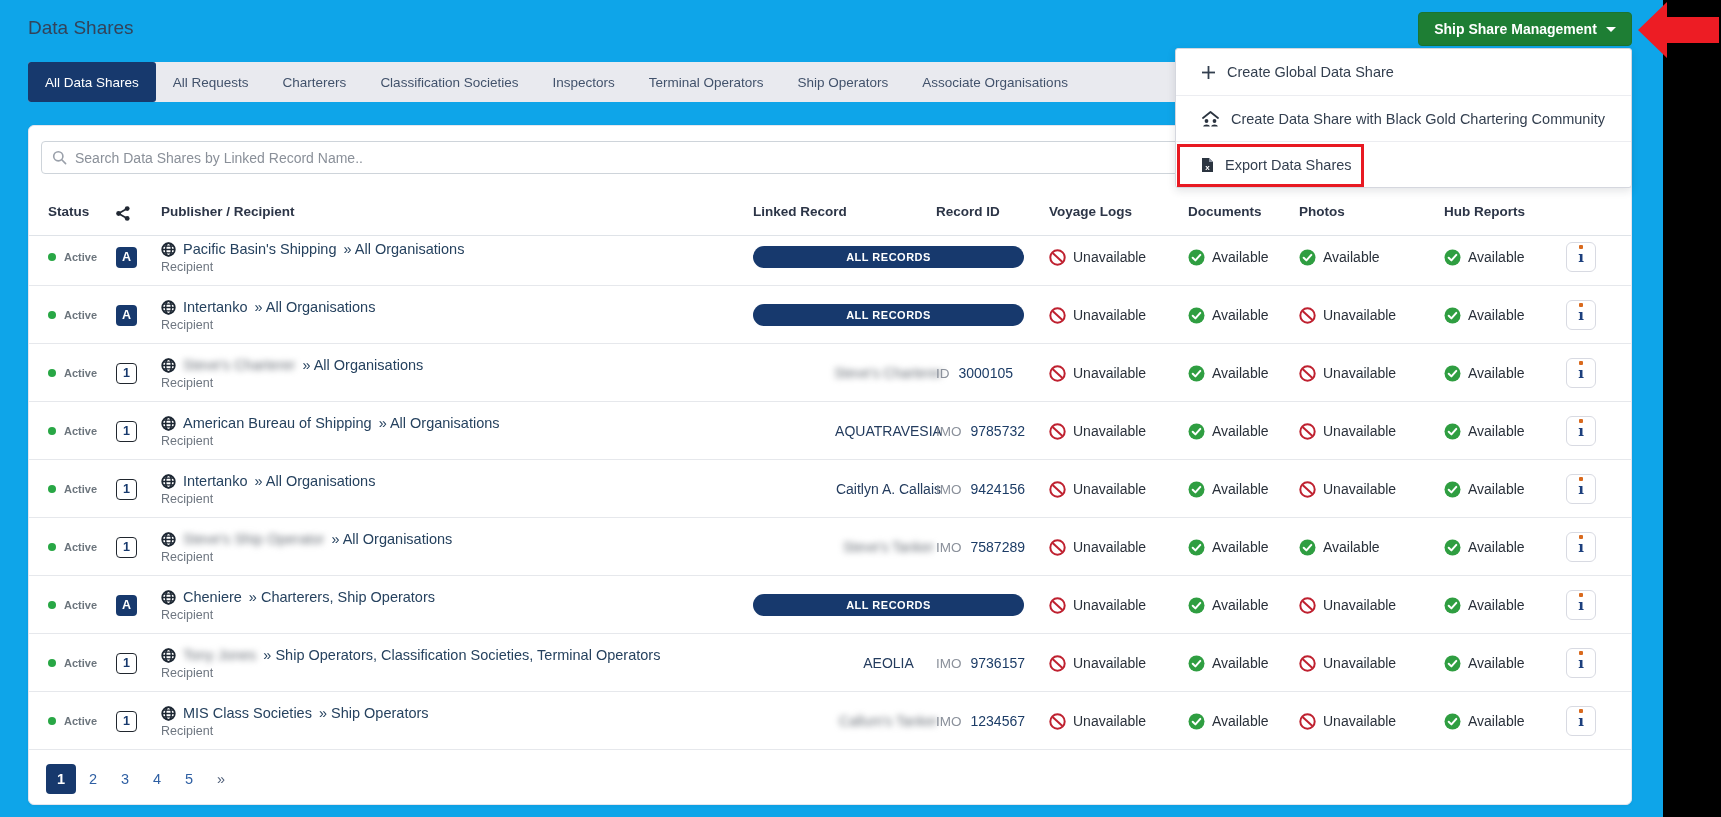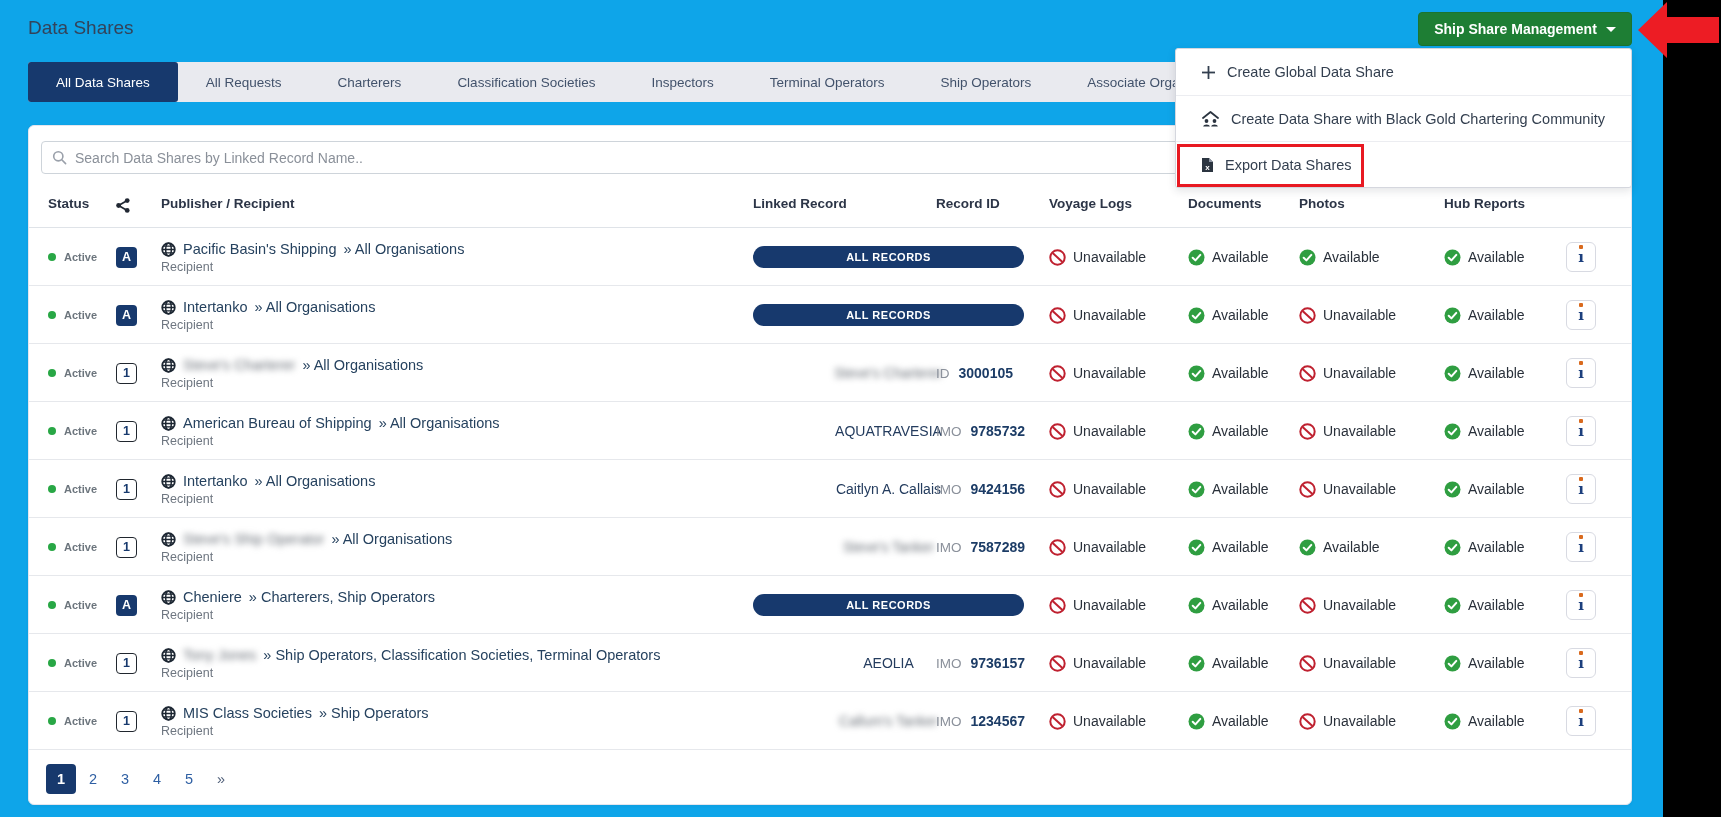--- a/index.html
+++ b/index.html
@@ -7,21 +7,21 @@
   body { font-family:"Liberation Sans", sans-serif; background:#edeff9; overflow:hidden; }
   .stage { position:relative; width:1721px; height:817px; background:#0ea5e9; }
 
   
   .side-band { position:absolute; top:0; right:0; width:58px; height:817px; background:#000; }
 
   .page-title { position:absolute; left:28px; top:17px; font-size:19px; color:#33435a; font-weight:400; }
 
   
   .tabbar { position:absolute; left:28px; top:62px; width:1604px; height:40px; background:#e9eaef; border-radius:3px; display:flex; align-items:stretch; }
-  .tab { display:flex; align-items:center; padding:0 28px; font-size:13.5px; color:#42526b; cursor:pointer; white-space:nowrap; }
+  .tab { display:flex; align-items:center; padding:0 17px; font-size:13.5px; color:#42526b; cursor:pointer; white-space:nowrap; }
   .tab.active { background:#17396d; color:#fff; border-radius:3px; }
 
   
   .mgmt-btn { position:absolute; left:1418px; top:12px; width:214px; height:34px; background:#1e7e34; border:1px solid #1c7430; border-radius:4px; color:#fff; font-size:14px; font-weight:700; display:flex; align-items:center; justify-content:center; gap:9px; cursor:pointer; }
   .caret { width:0; height:0; border-left:5px solid transparent; border-right:5px solid transparent; border-top:5px solid #fff; }
 
   
   .dropdown { position:absolute; left:1175px; top:48px; width:457px; background:#fff; border:1px solid #d5d7de; border-radius:3px; box-shadow:0 3px 8px rgba(30,40,60,.12); z-index:30; }
   .dd-item { height:46px; display:flex; align-items:center; padding-left:25px; gap:11px; font-size:14.5px; color:#333f4f; cursor:pointer; border-top:1px solid #ecedf1; }
   .dd-item:first-child { border-top:none; }
@@ -31,21 +31,21 @@
   .anno-arrow { position:absolute; left:1635px; top:0px; width:86px; height:60px; z-index:40; }
 
   
   .card { position:absolute; left:28px; top:125px; width:1604px; height:680px; background:#fff; border:1px solid #e4e6ee; border-radius:6px; box-shadow:0 1px 3px rgba(40,50,80,.06); }
 
   .searchbox { position:absolute; left:12px; top:15px; width:1580px; height:33px; border:1px solid #ced4da; border-radius:4px; display:flex; align-items:center; padding:12px 10px; gap:8px; background:#fff; }
   .searchbox input { border:none; outline:none; flex:1; font-size:14px; color:#4a5360; font-family:"Liberation Sans",sans-serif; background:transparent; }
   .searchbox input::placeholder { color:#8a9099; opacity:1; }
 
   
-  .thead { position:absolute; left:0; top:60px; width:100%; height:42px; border-bottom:1px solid #dfe3e8; }
+  .thead { position:absolute; left:0; top:68px; width:100%; height:42px; border-bottom:1px solid #dfe3e8; }
   .th { position:absolute; top:10px; font-size:13.5px; font-weight:700; color:#2c3547; }
   .col-status { left:19px; }  .col-badge { left:87px; }  .col-pub { left:132px; }
   .col-linked { left:724px; width:271px; } .col-record { left:907px; }
   .col-voyage { left:1020px; } .col-docs { left:1159px; } .col-photos { left:1270px; }
   .col-hub { left:1415px; } .col-info { left:1537px; }
 
   .rows { position:absolute; left:0; top:102px; width:100%; }
   .trow { position:relative; height:58px; border-bottom:1px solid #e6e8ec; }
   .cell { position:absolute; top:0; height:58px; display:flex; align-items:center; }
 
@@ -57,21 +57,21 @@
   .badge-1 { background:#fff; color:#17396d; border:1.5px solid #20262e; }
 
   .pubcell { flex-direction:column; align-items:flex-start; justify-content:center; }
   .publine { display:flex; align-items:center; gap:7px; font-size:14.5px; color:#26425f; line-height:18px; }
   .subline { font-size:12.5px; color:#6e7680; margin-top:2px; }
 
   .pill { width:100%; height:22px; background:#17396d; border-radius:12px; color:#fff; font-size:11px; font-weight:700; letter-spacing:.5px; display:flex; align-items:center; justify-content:center; }
   .linked-text { width:100%; text-align:center; font-size:14px; color:#243c5e; }
 
   .rid-label { font-size:13.5px; color:#8b919b; margin-right:9px; }
-  .rid-value { font-size:14px; color:#1c3c66; font-weight:700; }
+  .rid-value { font-size:14px; color:#1c3c66; font-weight:400; }
 
   .stat { gap:7px; font-size:14px; color:#29303a; }
 
   .info-btn { width:30px; height:30px; border:1px solid #d8dae2; border-radius:6px; background:#fff; display:flex; align-items:center; justify-content:center; cursor:pointer; position:relative; }
   .info-i { font-family:"DejaVu Serif", serif; font-weight:700; font-size:15px; color:#1c3f7d; line-height:1; position:relative; }
   .info-i .dot { position:absolute; left:50%; transform:translateX(-50%); top:-5px; width:4px; height:4px; background:#d96a1e; border-radius:1px; }
 
   .blurred { filter:blur(3px); color:#6a7078; }
 
   .pagination { position:absolute; left:17px; top:638px; display:flex; gap:2px; }

